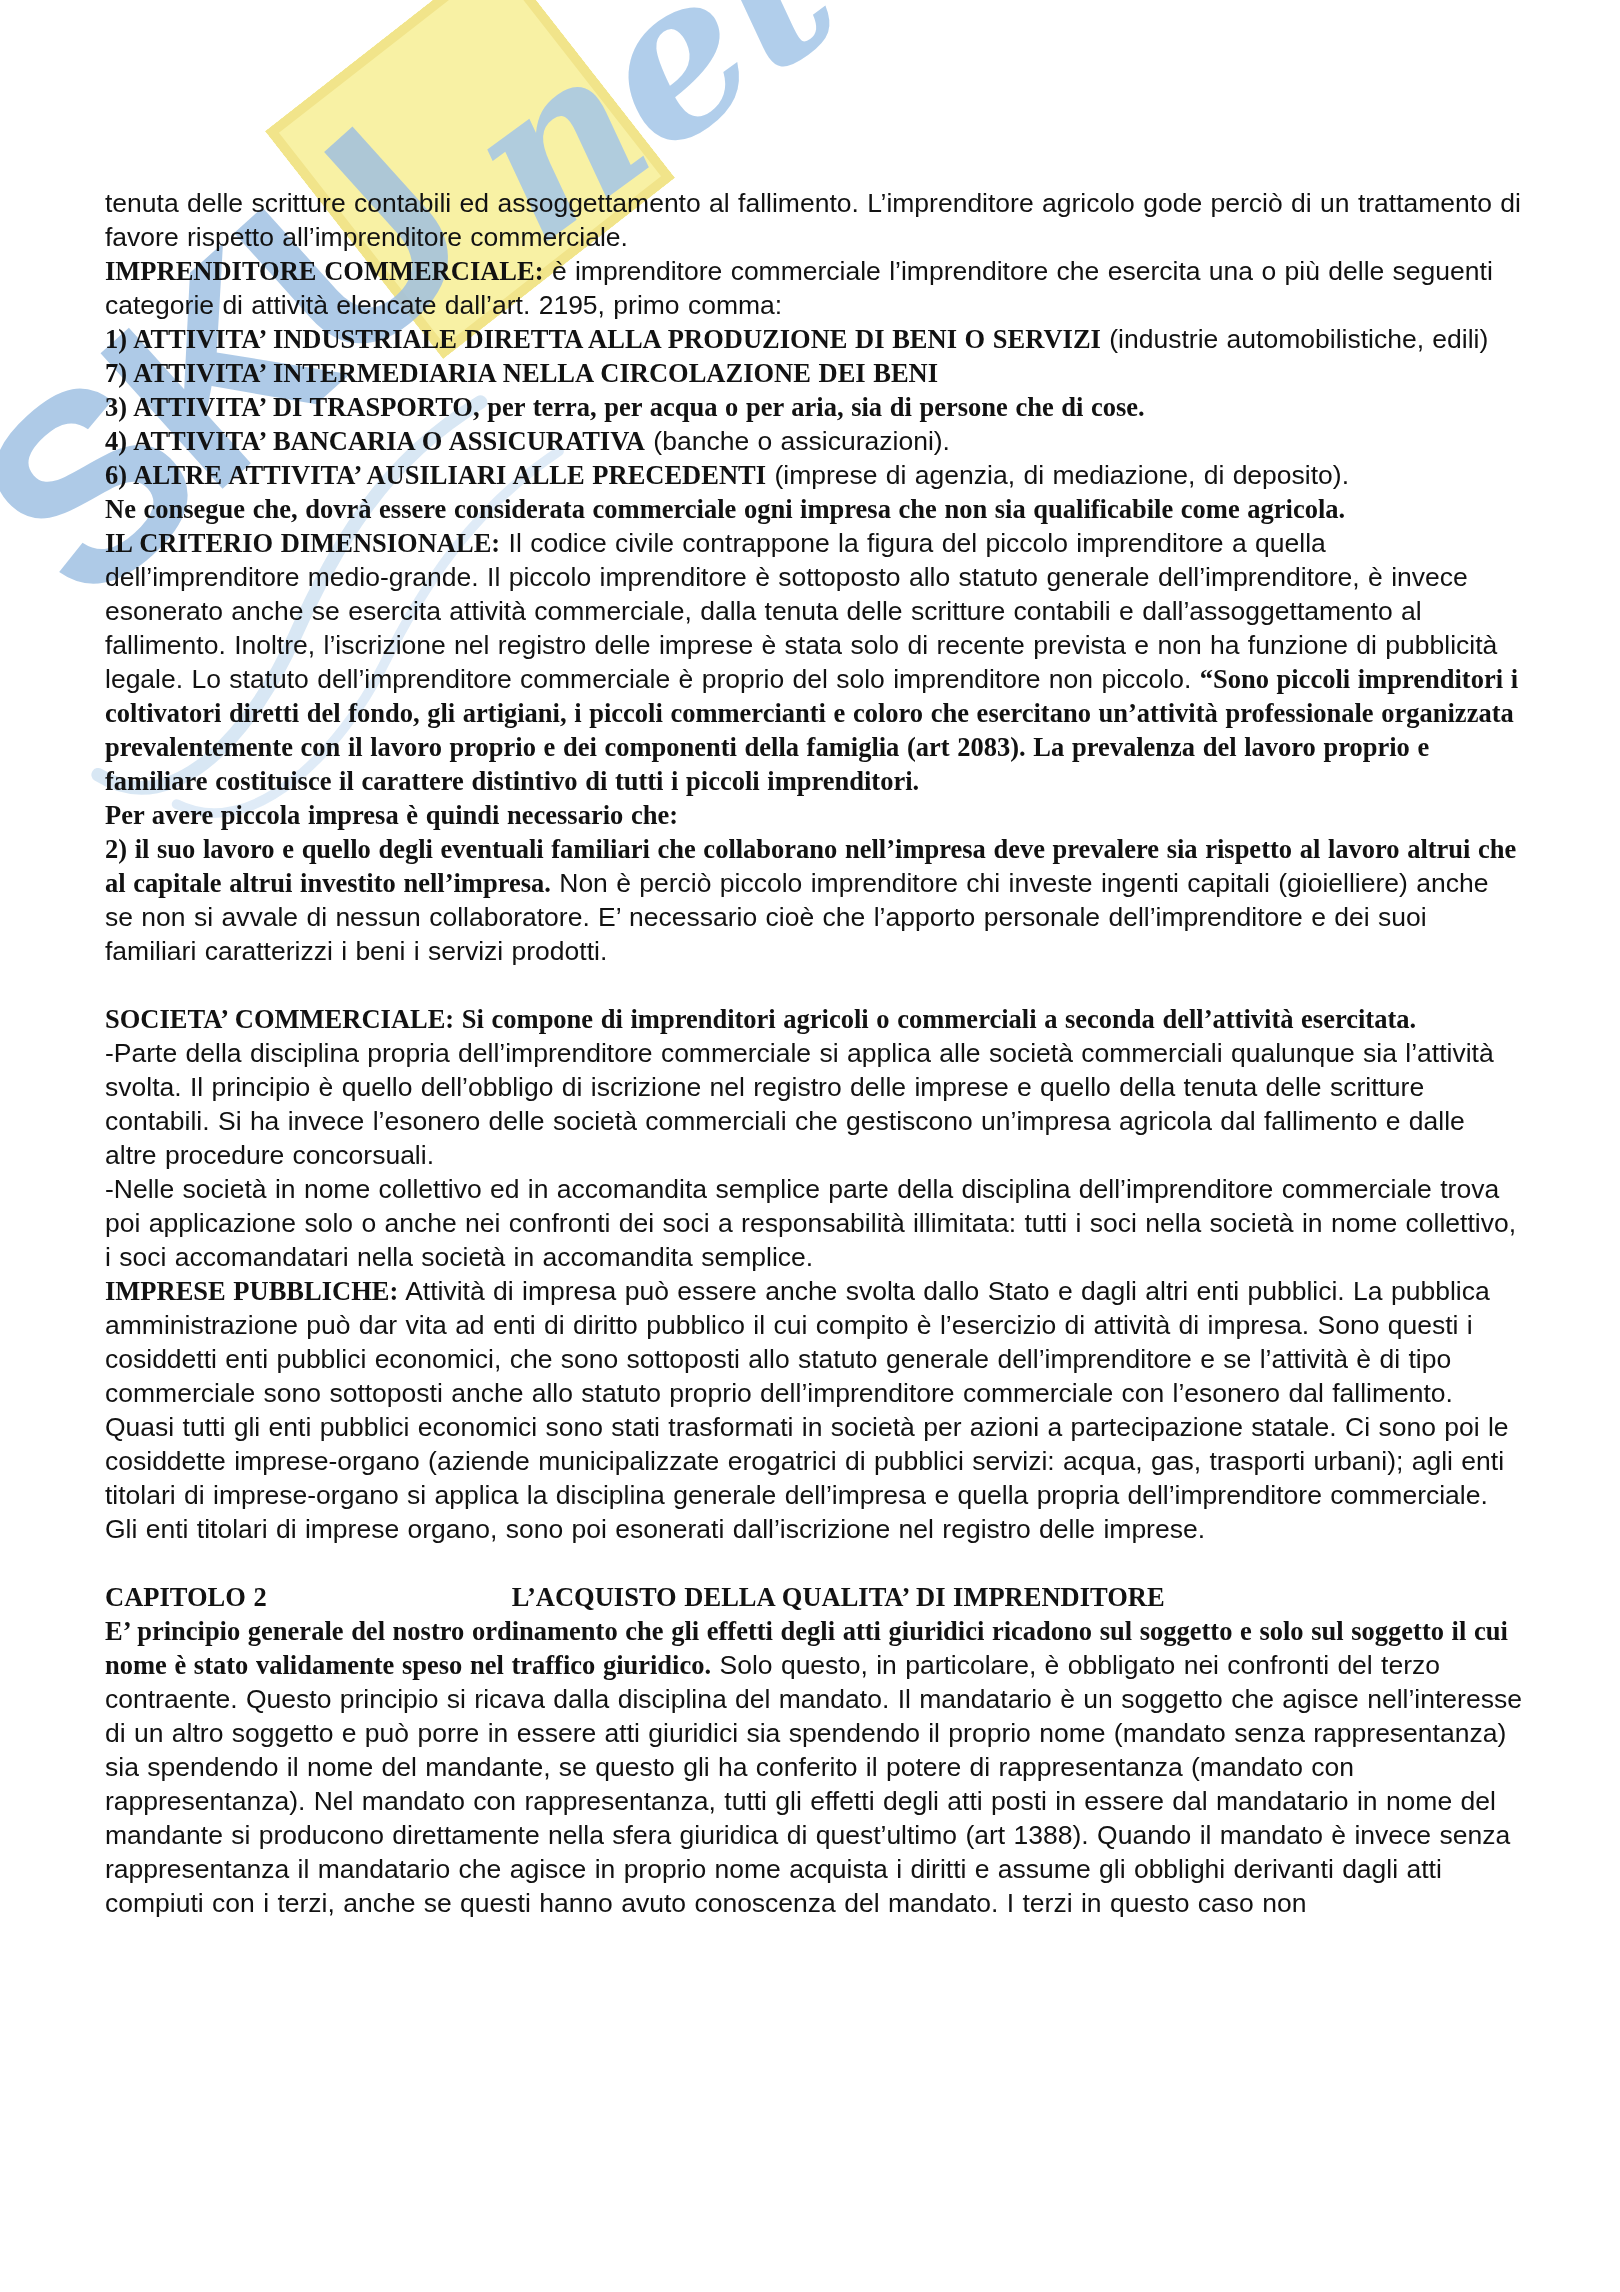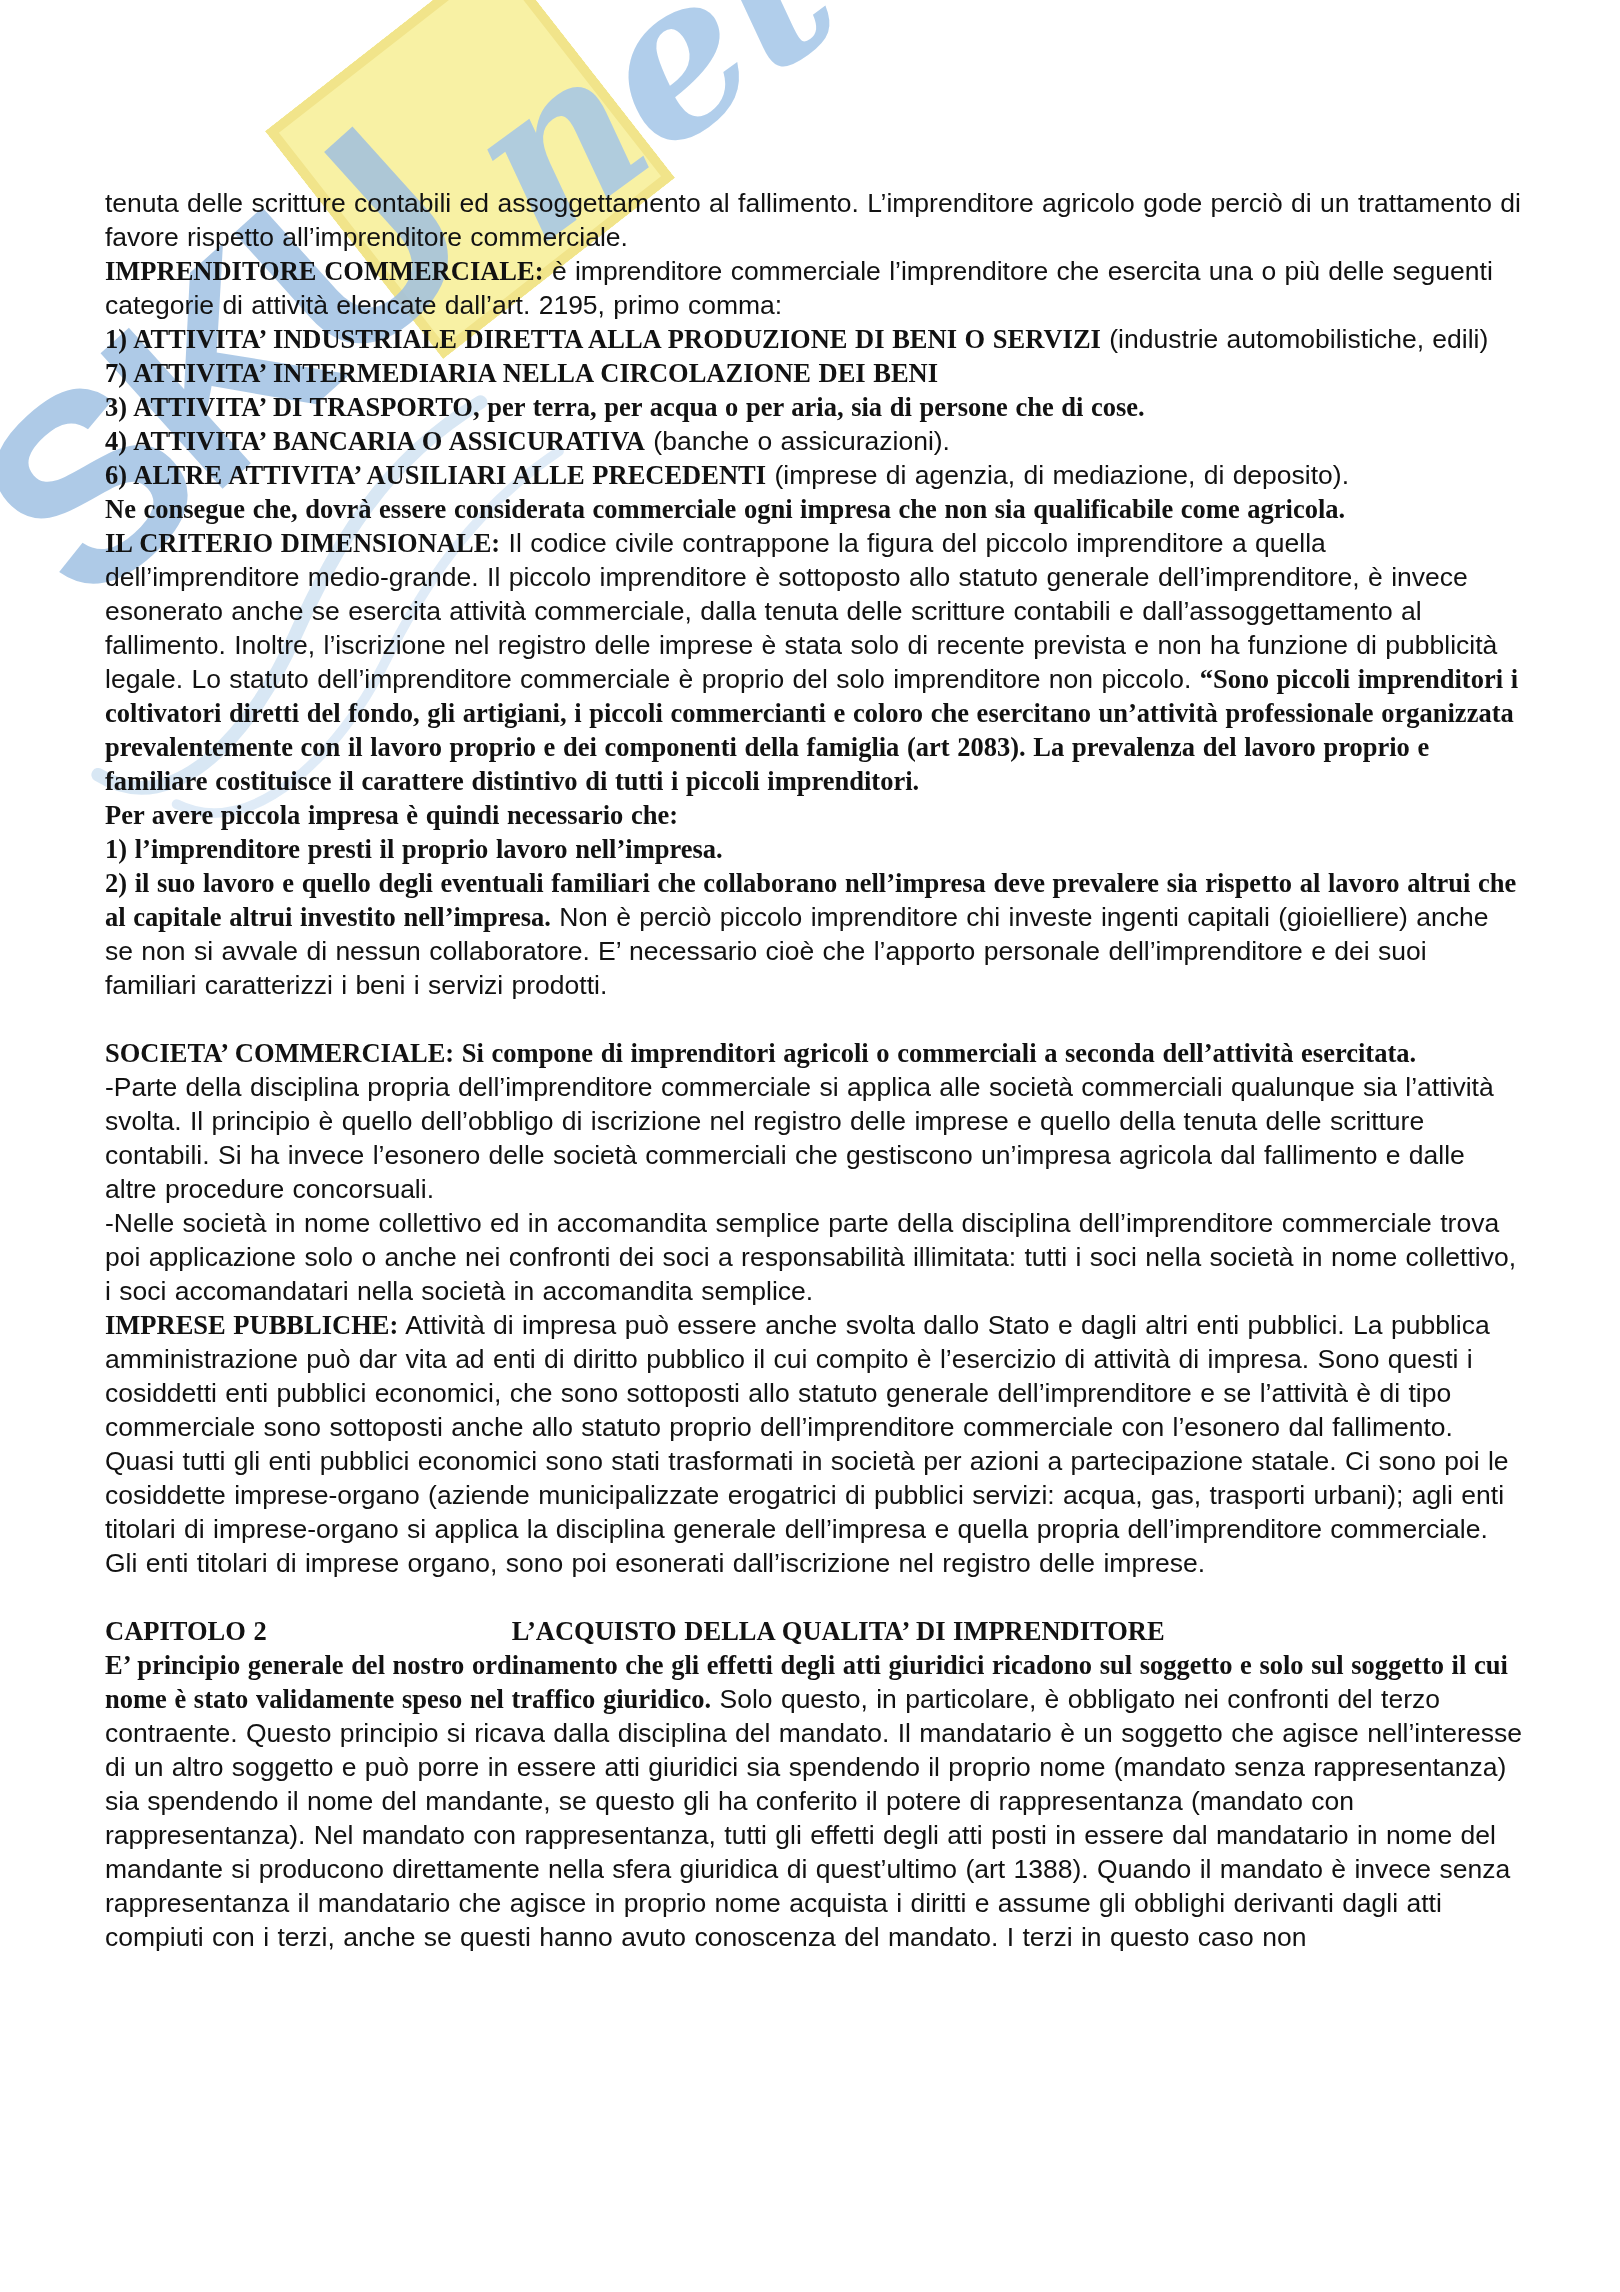--- a/index.html
+++ b/index.html
@@ -58,21 +58,20 @@
       <p><span>tenuta delle scritture contabili ed assoggettamento al fallimento. L’imprenditore agricolo gode perciò di un trattamento di favore rispetto all’imprenditore commerciale.</span></p>
       <p><b>IMPRENDITORE COMMERCIALE:</b><span> è imprenditore commerciale l’imprenditore che esercita una o più delle seguenti categorie di attività elencate dall’art. 2195, primo comma:</span></p>
       <p><b>1) ATTIVITA’ INDUSTRIALE DIRETTA ALLA PRODUZIONE DI BENI O SERVIZI</b><span> (industrie automobilistiche, edili)</span></p>
       <p><b>7) ATTIVITA’ INTERMEDIARIA NELLA CIRCOLAZIONE DEI BENI</b></p>
       <p><b>3) ATTIVITA’ DI TRASPORTO, per terra, per acqua o per aria, sia di persone che di cose.</b></p>
       <p><b>4) ATTIVITA’ BANCARIA O ASSICURATIVA</b><span> (banche o assicurazioni).</span></p>
       <p><b>6) ALTRE ATTIVITA’ AUSILIARI ALLE PRECEDENTI</b><span> (imprese di agenzia, di mediazione, di deposito).</span></p>
       <p><b>Ne consegue che, dovrà essere considerata commerciale ogni impresa che non sia qualificabile come agricola.</b></p>
       <p><b>IL CRITERIO DIMENSIONALE:</b><span> Il codice civile contrappone la figura del piccolo imprenditore a quella dell’imprenditore medio-grande. Il piccolo imprenditore è sottoposto allo statuto generale dell’imprenditore, è invece esonerato anche se esercita attività commerciale, dalla tenuta delle scritture contabili e dall’assoggettamento al fallimento. Inoltre, l’iscrizione nel registro delle imprese è stata solo di recente prevista e non ha funzione di pubblicità legale. Lo statuto dell’imprenditore commerciale è proprio del solo imprenditore non piccolo. </span><b>“Sono piccoli imprenditori i coltivatori diretti del fondo, gli artigiani, i piccoli commercianti e coloro che esercitano un’attività professionale organizzata prevalentemente con il lavoro proprio e dei componenti della famiglia (art 2083). La prevalenza del lavoro proprio e familiare costituisce il carattere distintivo di tutti i piccoli imprenditori.</b></p>
       <p><b>Per avere piccola impresa è quindi necessario che:</b></p>
-      <p><b>1) l’imprenditore presti il proprio lavoro nell’impresa.</b></p>
       <p><b>2) il suo lavoro e quello degli eventuali familiari che collaborano nell’impresa deve prevalere sia rispetto al lavoro altrui che al capitale altrui investito nell’impresa.</b><span> Non è perciò piccolo imprenditore chi investe ingenti capitali (gioielliere) anche se non si avvale di nessun collaboratore. E’ necessario cioè che l’apporto personale dell’imprenditore e dei suoi familiari caratterizzi i beni i servizi prodotti.</span></p>
       <div class="line-spacer"></div>
       <p><b>SOCIETA’ COMMERCIALE: Si compone di imprenditori agricoli o commerciali a seconda dell’attività esercitata.</b></p>
       <p><span>-Parte della disciplina propria dell’imprenditore commerciale si applica alle società commerciali qualunque sia l’attività svolta. Il principio è quello dell’obbligo di iscrizione nel registro delle imprese e quello della tenuta delle scritture contabili. Si ha invece l’esonero delle società commerciali che gestiscono un’impresa agricola dal fallimento e dalle altre procedure concorsuali.</span></p>
       <p><span>-Nelle società in nome collettivo ed in accomandita semplice parte della disciplina dell’imprenditore commerciale trova poi applicazione solo o anche nei confronti dei soci a responsabilità illimitata: tutti i soci nella società in nome collettivo, i soci accomandatari nella società in accomandita semplice.</span></p>
       <p><b>IMPRESE PUBBLICHE:</b><span> Attività di impresa può essere anche svolta dallo Stato e dagli altri enti pubblici. La pubblica amministrazione può dar vita ad enti di diritto pubblico il cui compito è l’esercizio di attività di impresa. Sono questi i cosiddetti enti pubblici economici, che sono sottoposti allo statuto generale dell’imprenditore e se l’attività è di tipo commerciale sono sottoposti anche allo statuto proprio dell’imprenditore commerciale con l’esonero dal fallimento. Quasi tutti gli enti pubblici economici sono stati trasformati in società per azioni a partecipazione statale. Ci sono poi le cosiddette imprese-organo (aziende municipalizzate erogatrici di pubblici servizi: acqua, gas, trasporti urbani); agli enti titolari di imprese-organo si applica la disciplina generale dell’impresa e quella propria dell’imprenditore commerciale. Gli enti titolari di imprese organo, sono poi esonerati dall’iscrizione nel registro delle imprese.</span></p>
       <div class="line-spacer"></div>
       <p><b>CAPITOLO 2</b><span class="gap" style="width: 245px;"></span><b>L’ACQUISTO DELLA QUALITA’ DI IMPRENDITORE</b></p>
       <p><b>E’ principio generale del nostro ordinamento che gli effetti degli atti giuridici ricadono sul soggetto e solo sul soggetto il cui nome è stato validamente speso nel traffico giuridico.</b><span> Solo questo, in particolare, è obbligato nei confronti del terzo contraente. Questo principio si ricava dalla disciplina del mandato. Il mandatario è un soggetto che agisce nell’interesse di un altro soggetto e può porre in essere atti giuridici sia spendendo il proprio nome (mandato senza rappresentanza) sia spendendo il nome del mandante, se questo gli ha conferito il potere di rappresentanza (mandato con rappresentanza). Nel mandato con rappresentanza, tutti gli effetti degli atti posti in essere dal mandatario in nome del mandante si producono direttamente nella sfera giuridica di quest’ultimo (art 1388). Quando il mandato è invece senza rappresentanza il mandatario che agisce in proprio nome acquista i diritti e assume gli obblighi derivanti dagli atti compiuti con i terzi, anche se questi hanno avuto conoscenza del mandato. I terzi in questo caso non</span></p>
     </div>

